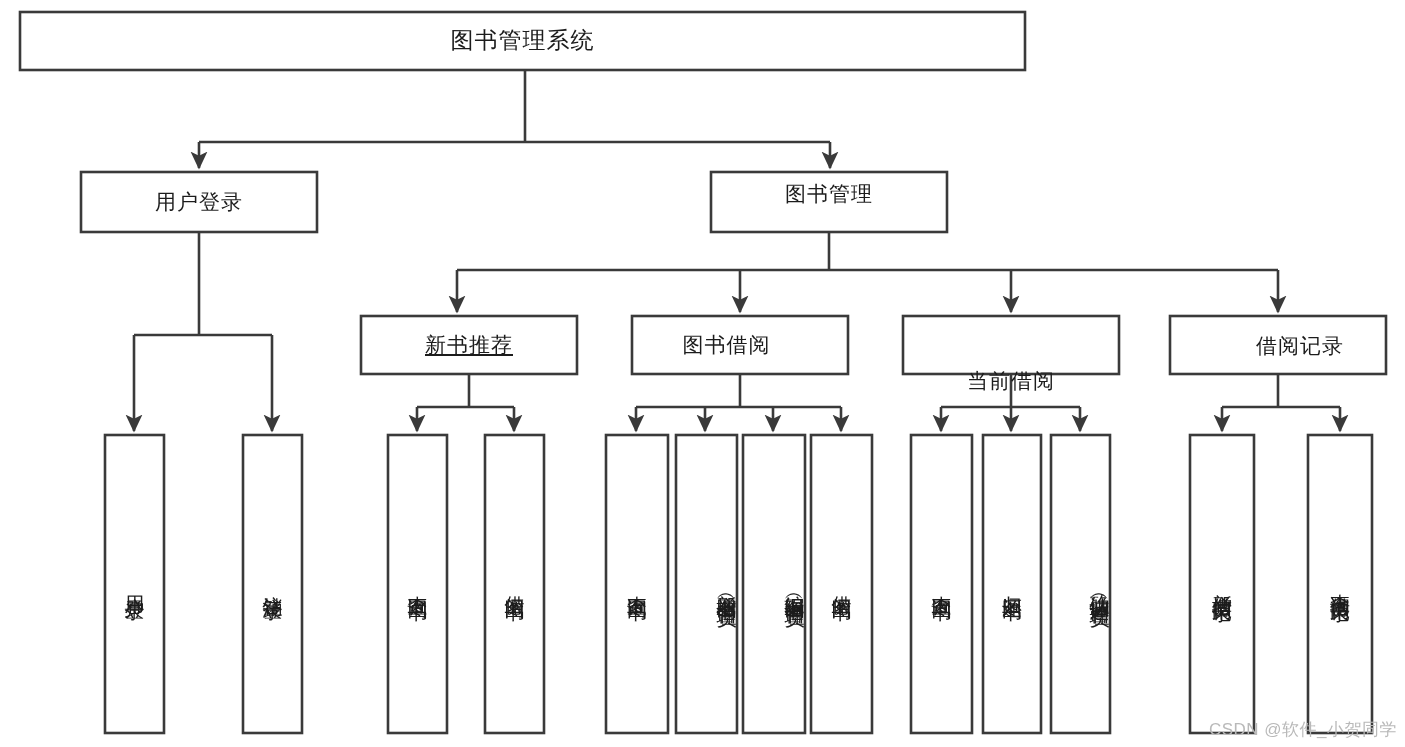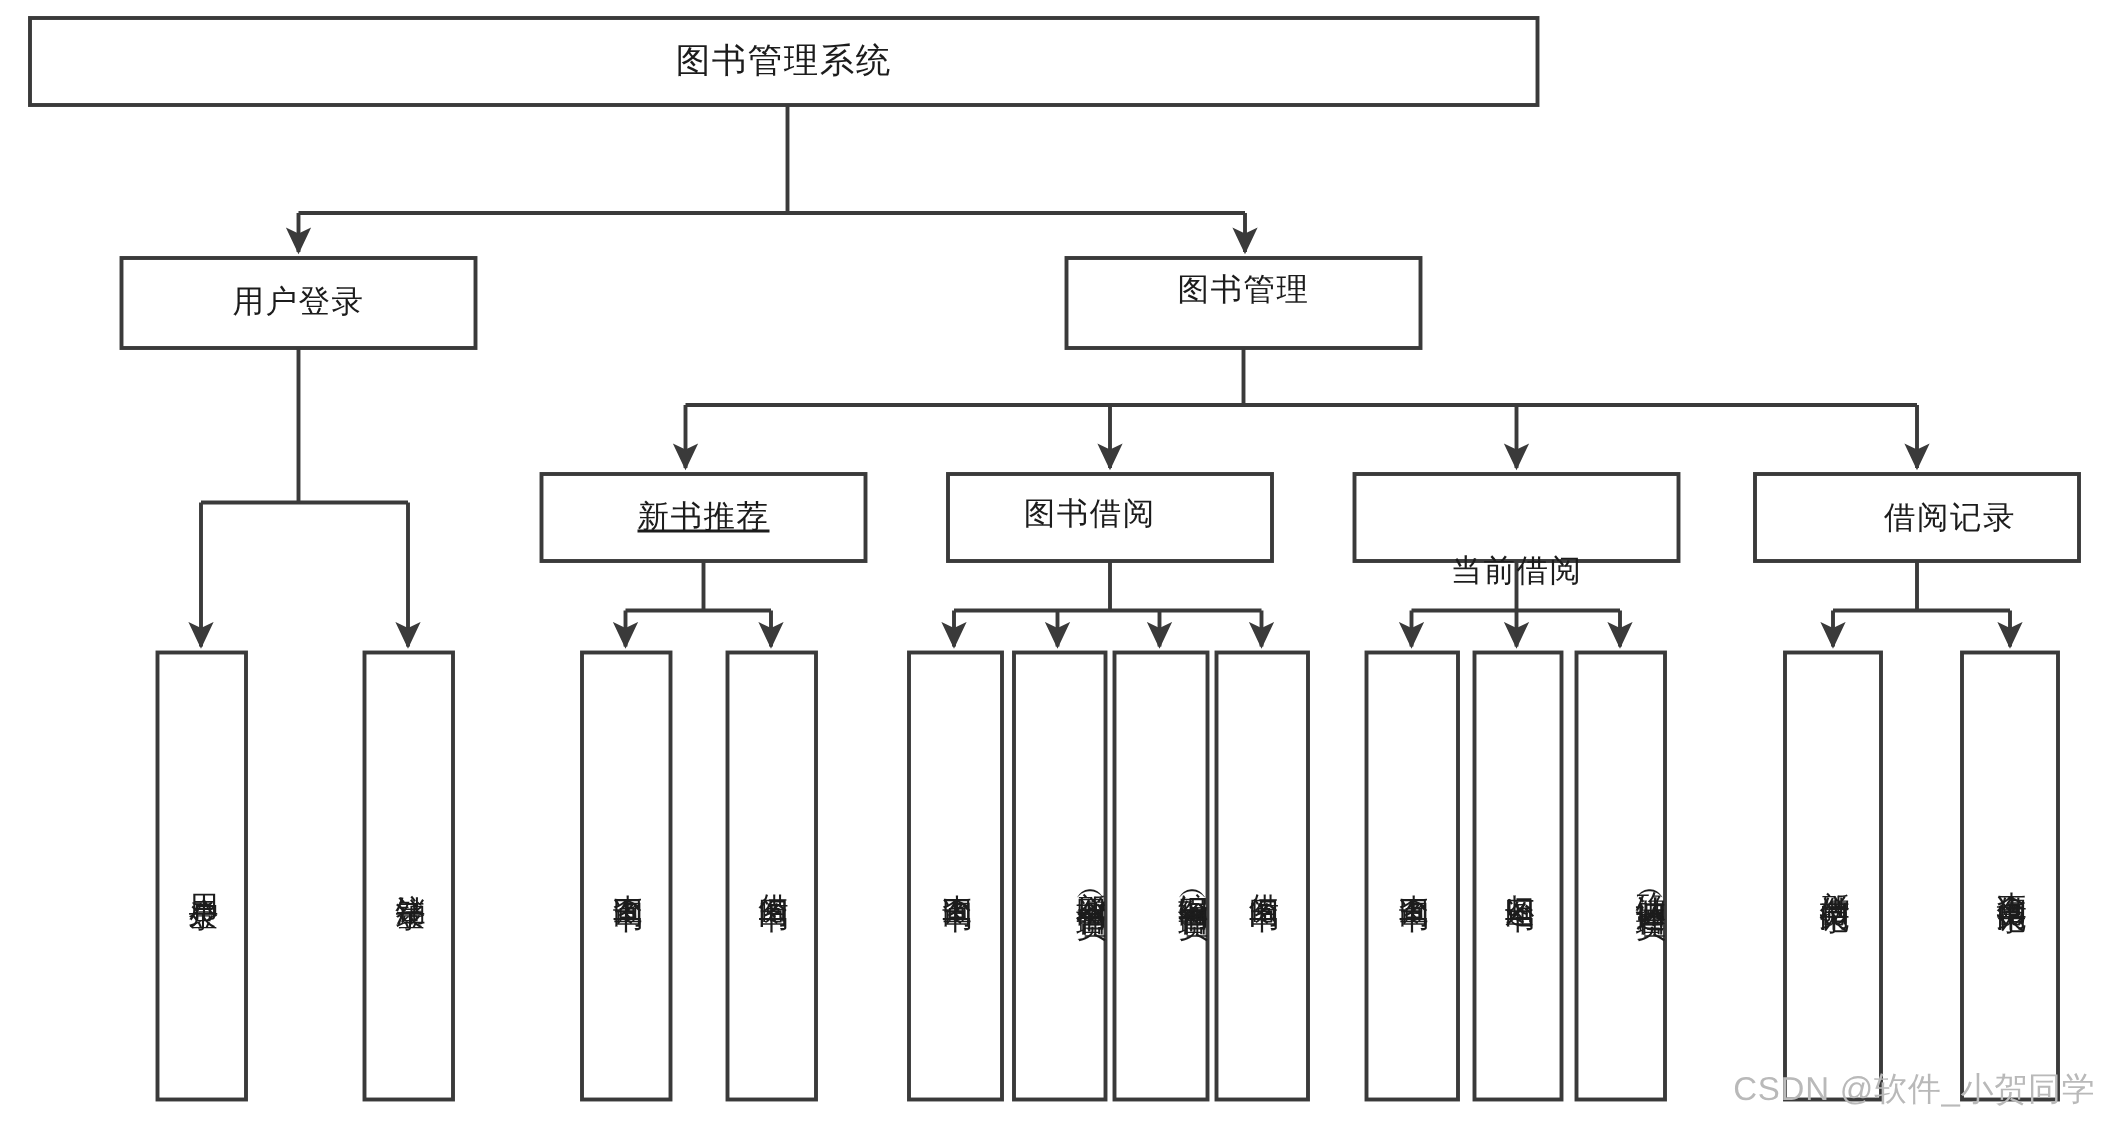--- a/index.html
+++ b/index.html
@@ -68,21 +68,21 @@
     letter-spacing: 2px;
     pointer-events: none;
   }
   .node-label-v.center {
     align-items: center;
   }
   .watermark {
     position: absolute;
     right: 8px;
     bottom: 6px;
-    font-size: 22px;
+    font-size: 17px;
     color: #b9b9b9;
     letter-spacing: 0.5px;
     white-space: nowrap;
     pointer-events: none;
   }
 </style>
 </head>
 <body>
 
 <div id="diagram-root">
@@ -163,21 +163,21 @@
   </svg>
 
   <div class="node-label-h" style="left:20px; top:12px; width:1005px; height:58px; font-size:23px;">图书管理系统</div>
 
   <div class="node-label-h" style="left:81px; top:172px; width:236px; height:60px;">用户登录</div>
 
   <div class="node-label-h" style="left:711px; top:172px; width:236px; height:44px;">图书管理</div>
 
   <div class="node-label-h" style="left:361px; top:316px; width:216px; height:58px;text-decoration:underline;">新书推荐</div>
 
-  <div class="node-label-h" style="left:632px; top:316px; width:189px; height:58px;font-family:Liberation Mono, monospace;">图书借阅</div>
+  <div class="node-label-h" style="left:632px; top:316px; width:189px; height:58px;">图书借阅</div>
 
   <div class="node-label-h" style="left:903px; top:316px; width:216px; height:58px;margin-top:36px;">当前借阅</div>
 
   <div class="node-label-h" style="left:1192px; top:316px; width:216px; height:60px;">借阅记录</div>
 
   <div class="node-label-v center" style="left:105px; top:435px; width:59px; height:298px;">用户登录</div>
 
   <div class="node-label-v center" style="left:243px; top:435px; width:59px; height:298px;">注销登录</div>
 
   <div class="node-label-v center" style="left:388px; top:435px; width:59px; height:298px;">查询图书</div>

